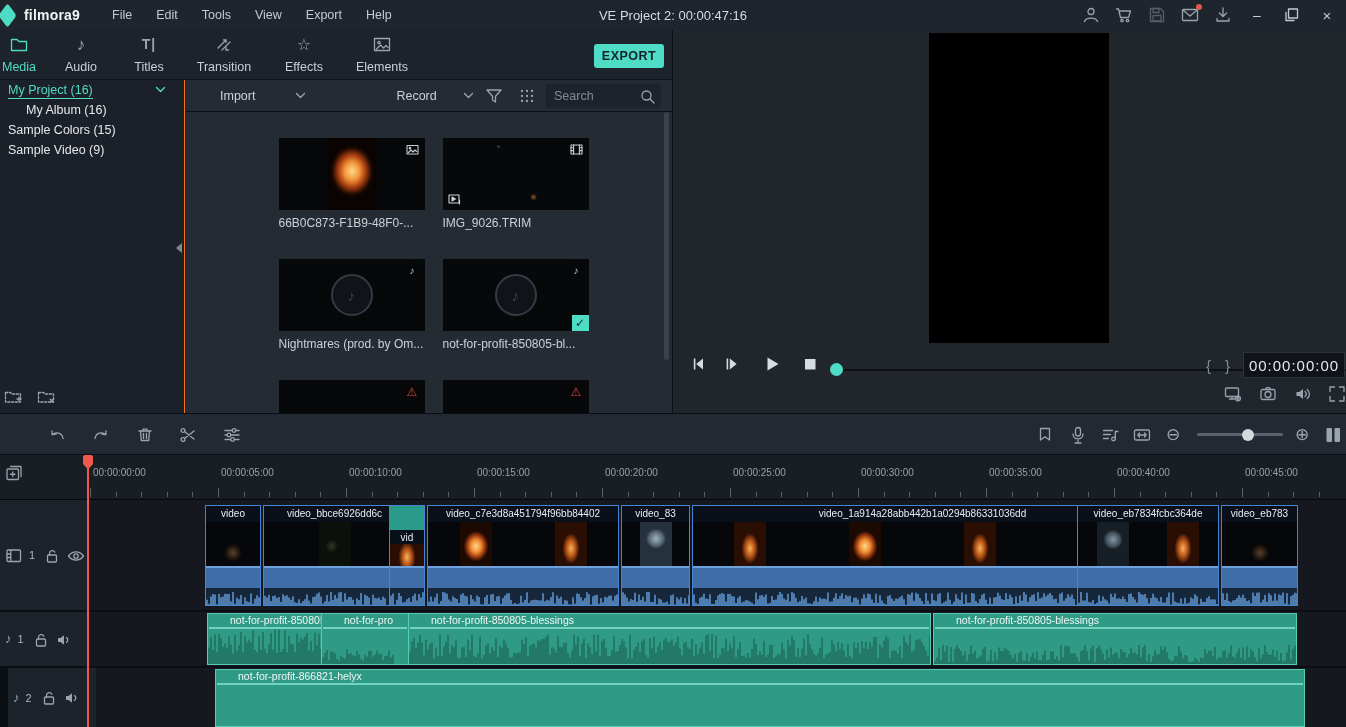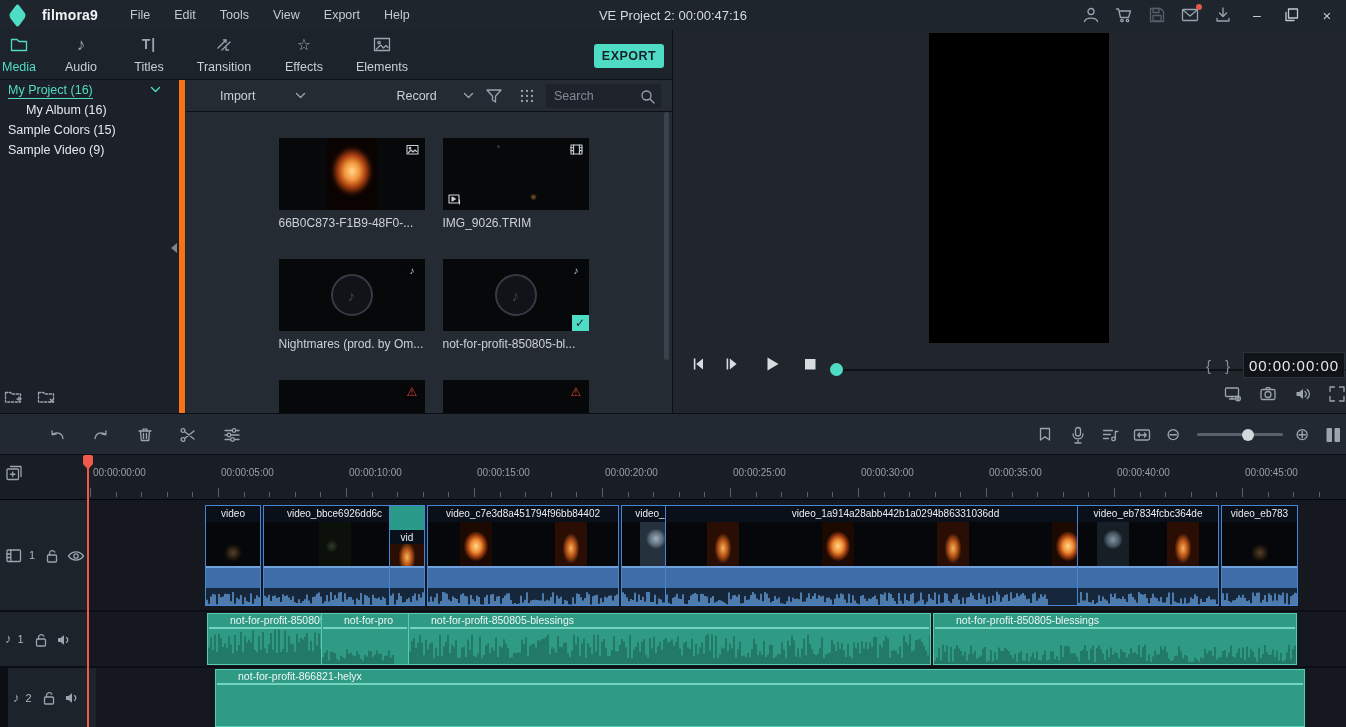--- a/index.html
+++ b/index.html
@@ -2,40 +2,40 @@
 <html><head>
 <meta charset="utf-8">
 <style>
   html,body{margin:0;padding:0;background:#000;}
   *{box-sizing:border-box;font-family:"Liberation Sans","DejaVu Sans",sans-serif;-webkit-user-select:none;user-select:none;}
   #app{position:relative;width:1346px;height:727px;background:#1d232b;overflow:hidden;color:#cdd3da;}
   .ic{display:inline-flex;align-items:center;justify-content:center;color:#9aa4ae;}
   .ic svg{display:block;}
   
   #titlebar{position:absolute;left:0;top:0;width:1346px;height:30px;background:#1f252d;display:flex;align-items:center;}
-  #logo{display:flex;align-items:center;margin-left:10px;gap:8px;}
+  #logo{display:flex;align-items:center;}
   #logo-diamond{width:15px;height:15px;background:#4fdcc4;transform:rotate(45deg) skew(8deg,8deg);border-radius:3px;margin-right:9px;}
   #brand{font-size:14px;font-weight:bold;color:#f2f4f6;letter-spacing:.2px;}
   #menubar{display:flex;margin-left:22px;gap:4px;}
   .menu-item{font-size:12.5px;color:#c3cad2;padding:4px 10px;cursor:default;}
   #win-title{position:absolute;left:0;right:0;text-align:center;font-size:13px;color:#d6dbe1;pointer-events:none;}
   #tb-right{position:absolute;right:6px;top:0;height:30px;display:flex;align-items:center;gap:9px;}
   .tbi{position:relative;width:24px;height:24px;}
   .tbi.dim{color:#565e68;}
   .tbi .dot{position:absolute;top:1px;right:0px;width:6px;height:6px;border-radius:50%;background:#e8564a;}
   .winctl{width:26px;height:26px;font-size:14px;color:#c3cad2;display:flex;align-items:center;justify-content:center;}
   
   #tabbar{position:absolute;left:0;top:30px;width:672px;height:50px;background:#1d232b;border-bottom:1px solid #10141a;}
   .tab{position:absolute;top:6px;height:42px;display:flex;flex-direction:column;align-items:center;justify-content:space-between;padding-bottom:4px;cursor:default;color:#c9cfd6;}
   .tab .tab-label{font-size:12.5px;}
   .tab.active{color:#4fdcc4;}
   .tab.active .tab-ul{position:absolute;left:-4px;right:-4px;bottom:-7px;height:2px;background:#4fdcc4;}
   #export-btn{position:absolute;left:594px;top:44px;width:70px;height:24px;background:#4fdcc4;color:#15202b;font-size:12.5px;font-weight:bold;border:none;border-radius:3px;letter-spacing:.5px;}
   
-  #sidebar{position:absolute;left:0;top:80px;width:185px;height:333px;background:#1c2129;border-right:6px solid #f97316;}
+  #sidebar{position:absolute;left:0;top:80px;width:185px;height:333px;background:#1c2129;border-right:1px solid #f97316;}
   .side-item{font-size:12.5px;color:#e4e8ec;padding:3px 8px;position:relative;white-space:nowrap;}
   .side-item.ind{padding-left:26px;}
   .side-item.active{color:#4fdcc4;}
   .side-item.active .lbl{border-bottom:1px solid #4fdcc4;padding-bottom:1px;}
   #side-chev{position:absolute;right:18px;top:6px;color:#4fdcc4;}
   #side-bottom{position:absolute;left:4px;bottom:8px;display:flex;gap:14px;}
   #collapse-arrow{position:absolute;right:2px;top:163px;width:0;height:0;border-top:5px solid transparent;border-bottom:5px solid transparent;border-right:6px solid #7d8791;}
   
   #media-panel{position:absolute;left:186px;top:80px;width:486px;height:333px;background:#252b33;}
   #media-toolbar{position:absolute;left:0;top:0;right:0;height:32px;display:flex;align-items:center;border-bottom:1px solid #0d1014;}
@@ -722,21 +722,21 @@
               <div class="vthumbs" style="height: 44px;">
                 <div class="th th-person" style="left: calc(50% - 16px);"></div>
               </div>
               <div class="vband" style="height: 22px;"></div>
               <div class="vwave" style="height: 19px;">
                 <svg width="69" height="19">
                   <path d="M1 19 V4.2 M3 19 V6.3 M5 19 V9.4 M7 19 V13.2 M9 19 V11.0 M11 19 V12.1 M13 19 V4.8 M15 19 V13.7 M17 19 V6.6 M19 19 V12.1 M21 19 V8.8 M23 19 V13.4 M25 19 V4.0 M27 19 V4.0 M29 19 V14.1 M31 19 V13.9 M33 19 V6.7 M35 19 V16.2 M37 19 V10.6 M39 19 V11.6 M41 19 V14.4 M43 19 V14.4 M45 19 V13.4 M47 19 V16.3 M49 19 V7.2 M51 19 V6.5 M53 19 V16.4 M55 19 V9.3 M57 19 V11.5 M59 19 V9.3 M61 19 V15.4 M63 19 V10.1 M65 19 V15.5 M67 19 V7.2 " stroke="#66a0de" stroke-width="1.4" fill="none"></path>
                 </svg>
               </div>
             </div>
-            <div class="vclip" style="left: 577px; width: 461px;">
+            <div class="vclip" style="left: 604px; width: 461px;">
               <div class="vlabel">video_1a914a28abb442b1a0294b86331036dd</div>
               <div class="vthumbs" style="height: 44px;">
                 <div class="th th-fire2" style="left: calc(12.5% - 16px);"></div>
                 <div class="th th-fire" style="left: calc(37.5% - 16px);"></div>
                 <div class="th th-fire2" style="left: calc(62.5% - 16px);"></div>
                 <div class="th th-fire" style="left: calc(87.5% - 16px);"></div>
               </div>
               <div class="vband" style="height: 22px;"></div>
               <div class="vwave" style="height: 19px;">
                 <svg width="383" height="19">

